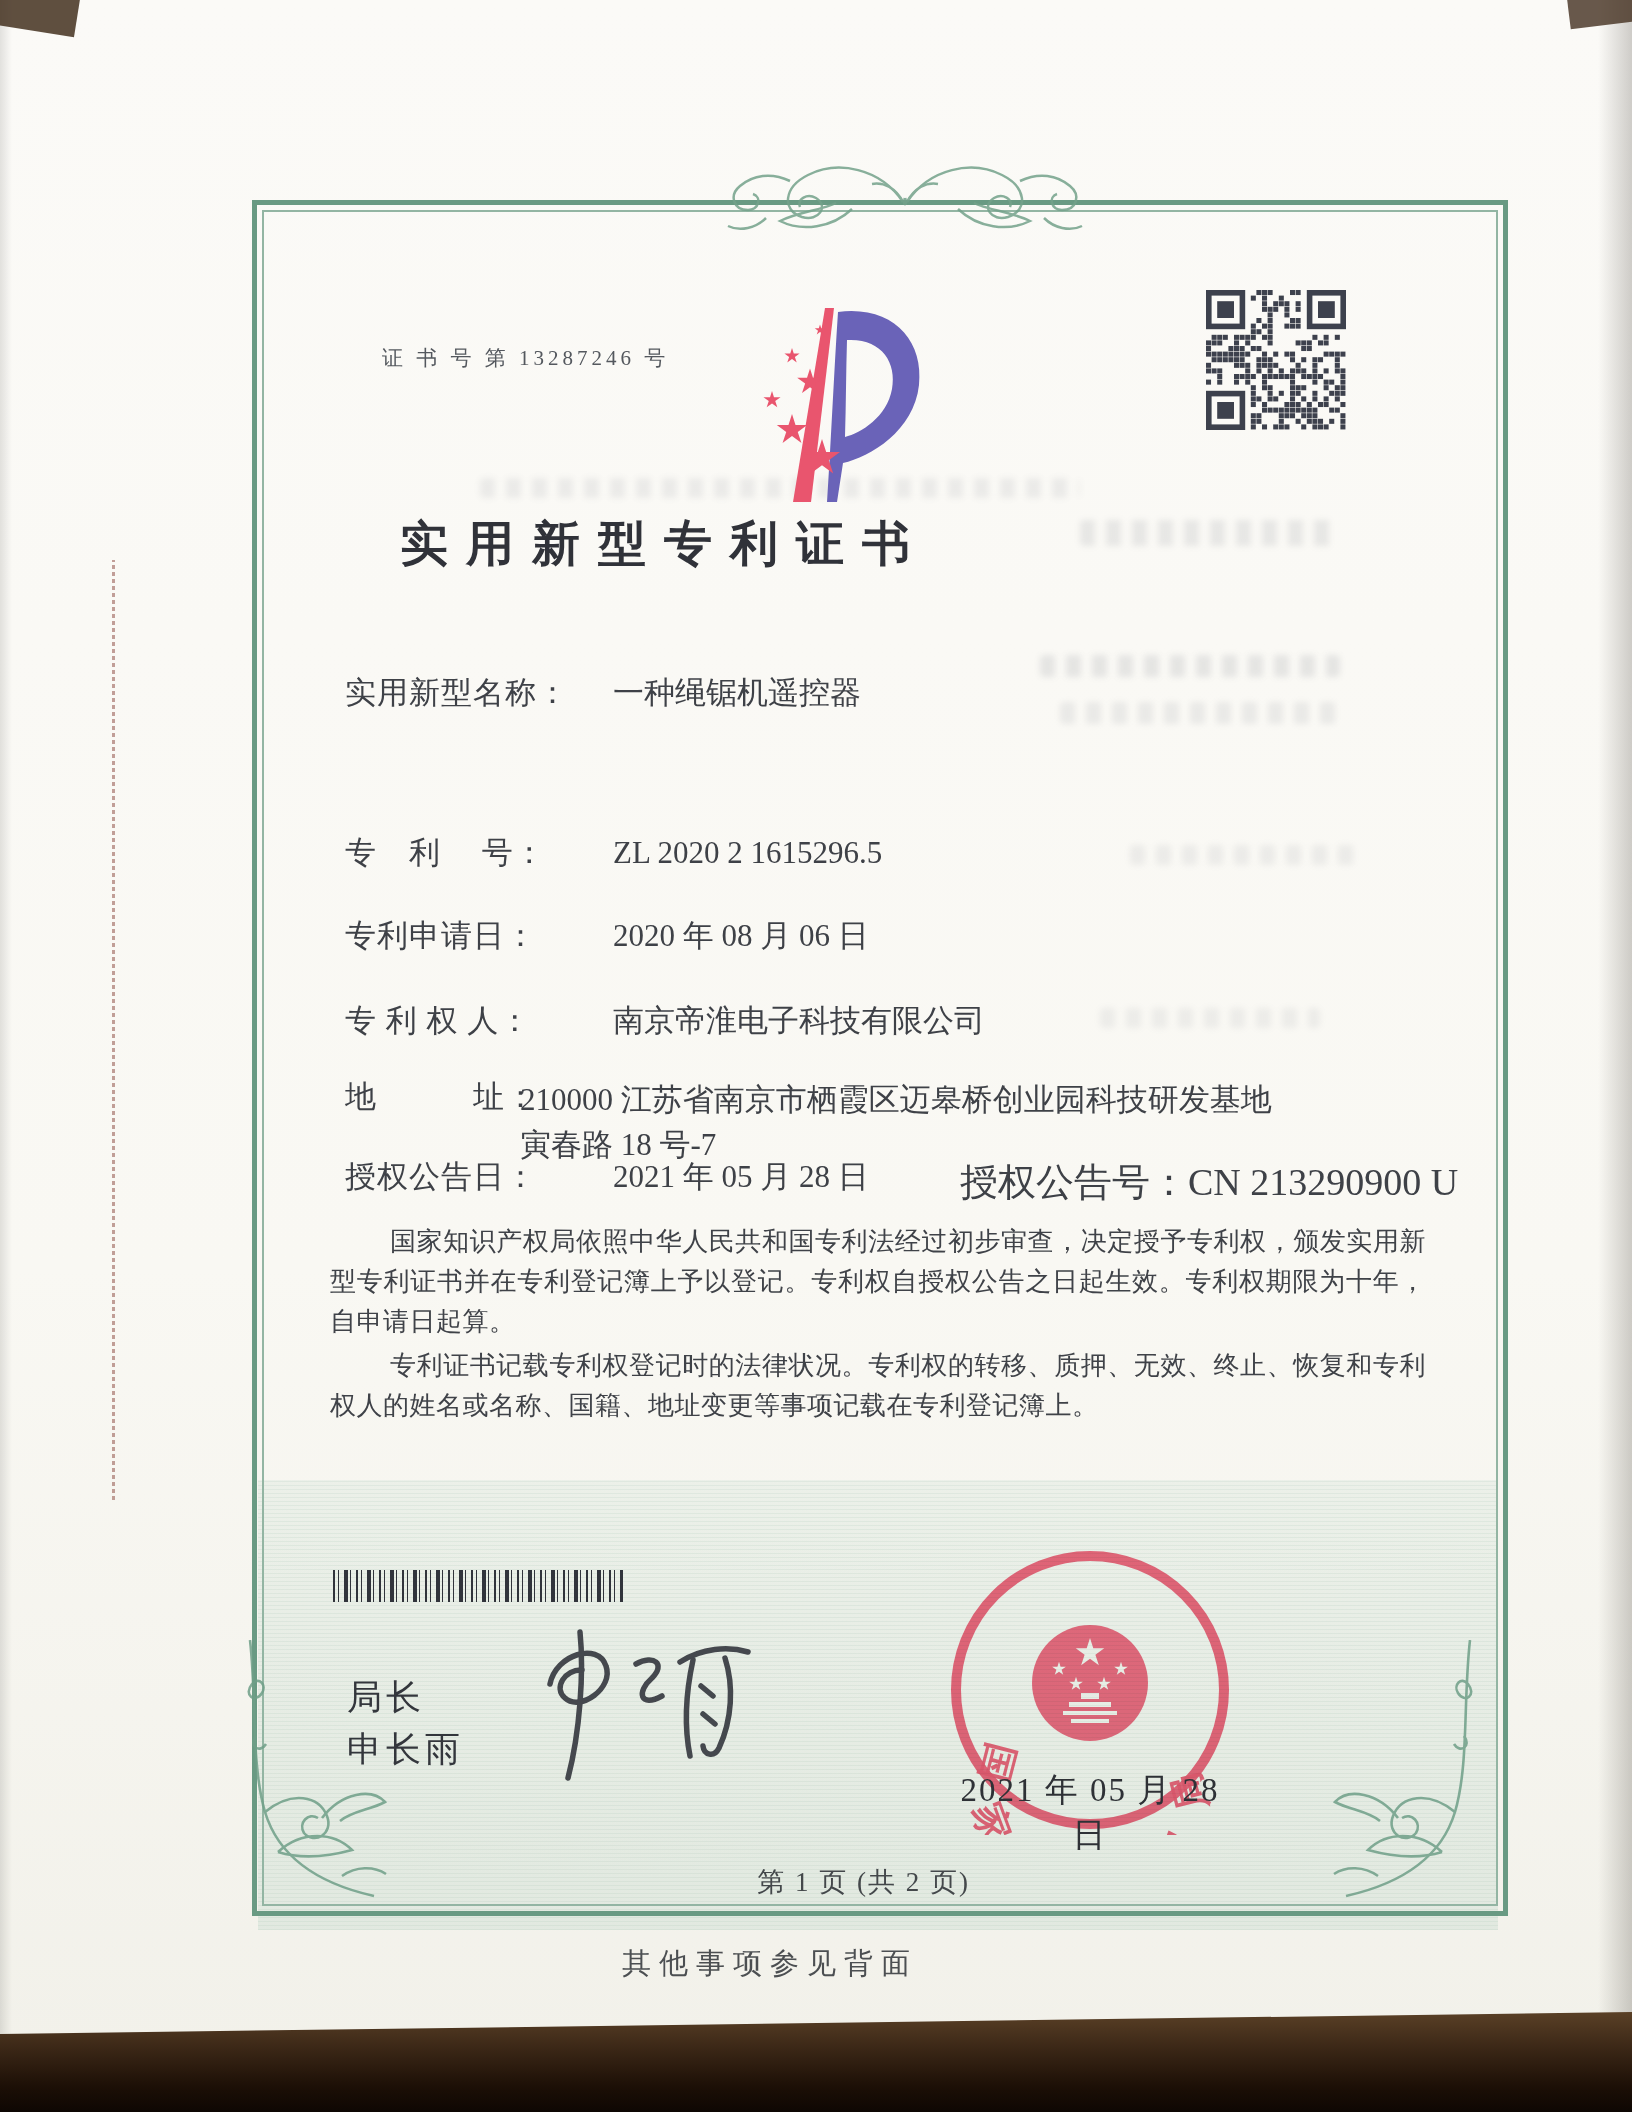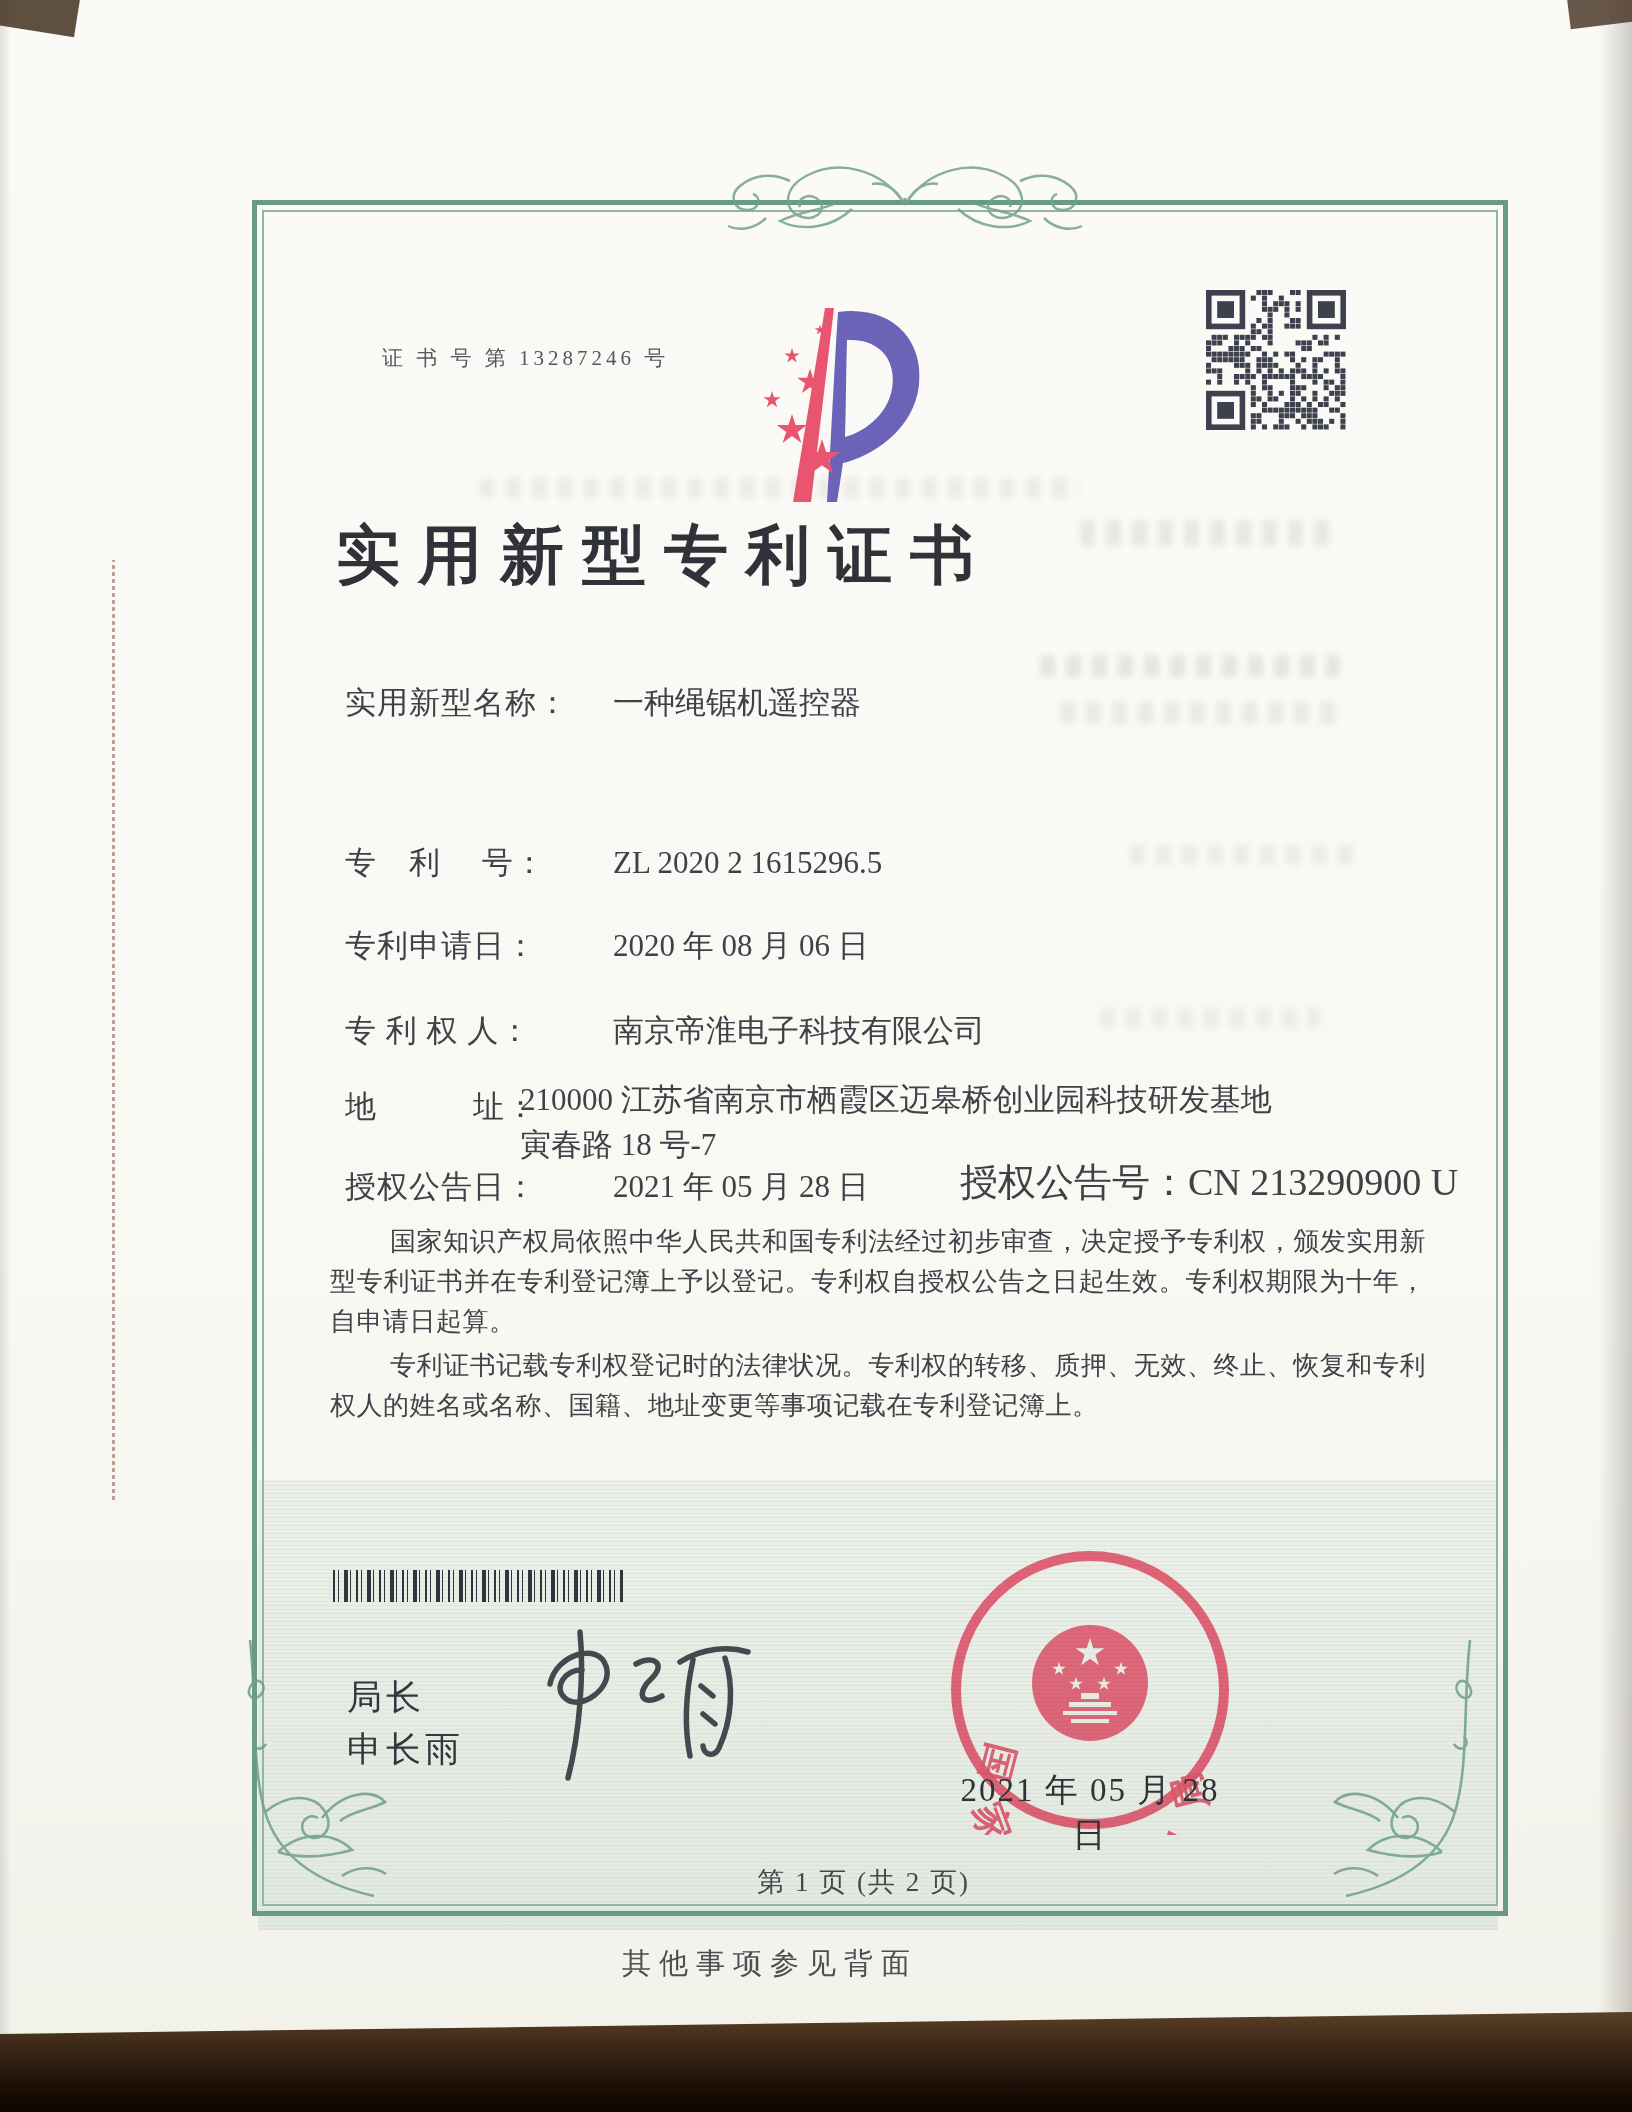--- a/index.html
+++ b/index.html
@@ -11,24 +11,24 @@
   .frame{position:absolute;left:252px;top:200px;width:1246px;height:1706px;
          border:5px solid #699a83;}
   .frame-inner{position:absolute;inset:5px;border:2px solid #93b5a3;}
   
   .tint-band{position:absolute;left:258px;top:1480px;width:1240px;height:450px;
     background:
       linear-gradient(rgba(190,216,202,.20),rgba(185,212,198,.30)),
       repeating-linear-gradient(0deg,rgba(125,168,146,.13) 0 1px,rgba(125,168,146,0) 1px 4px);
     pointer-events:none;}
   .cert-no{left:382px;top:344px;font-size:21px;letter-spacing:4px;color:#54585e;}
-  .title{left:0;top:512px;width:1328px;text-align:center;font-size:64px;font-weight:600;
+  .title{left:0;top:512px;width:1328px;text-align:center;font-size:48px;font-weight:600;
          letter-spacing:18px;color:#303239;}
   .row{left:345px;font-size:31px;line-height:40px;color:#3e4147;white-space:nowrap;}
-  .row .lbl{display:inline-block;width:268px;letter-spacing:1px;margin-top:10px;}
+  .row .lbl{display:inline-block;width:268px;letter-spacing:1px;}
   .addr-val{left:520px;font-size:31px;line-height:45px;color:#3e4147;width:920px;}
   .grant-no{left:960px;font-size:38px;color:#3e4147;white-space:nowrap;}
   .para{left:330px;width:1096px;font-size:26px;line-height:40px;color:#3f4248;
         text-indent:60px;letter-spacing:.5px;text-align:justify;}
   .officer{left:347px;font-size:35px;letter-spacing:4px;color:#33363c;
            font-family:"Liberation Sans","DejaVu Sans",sans-serif;}
   .seal-date{left:960px;top:1768px;width:260px;text-align:center;font-size:33px;
              letter-spacing:2px;color:#2e3136;z-index:6;}
   .page-no{left:570px;top:1864px;width:400px;text-align:right;font-size:27px;color:#44484b;letter-spacing:2px;}
   .back-note{left:550px;top:1944px;width:440px;text-align:center;font-size:29px;color:#4c4f52;letter-spacing:8px;}

